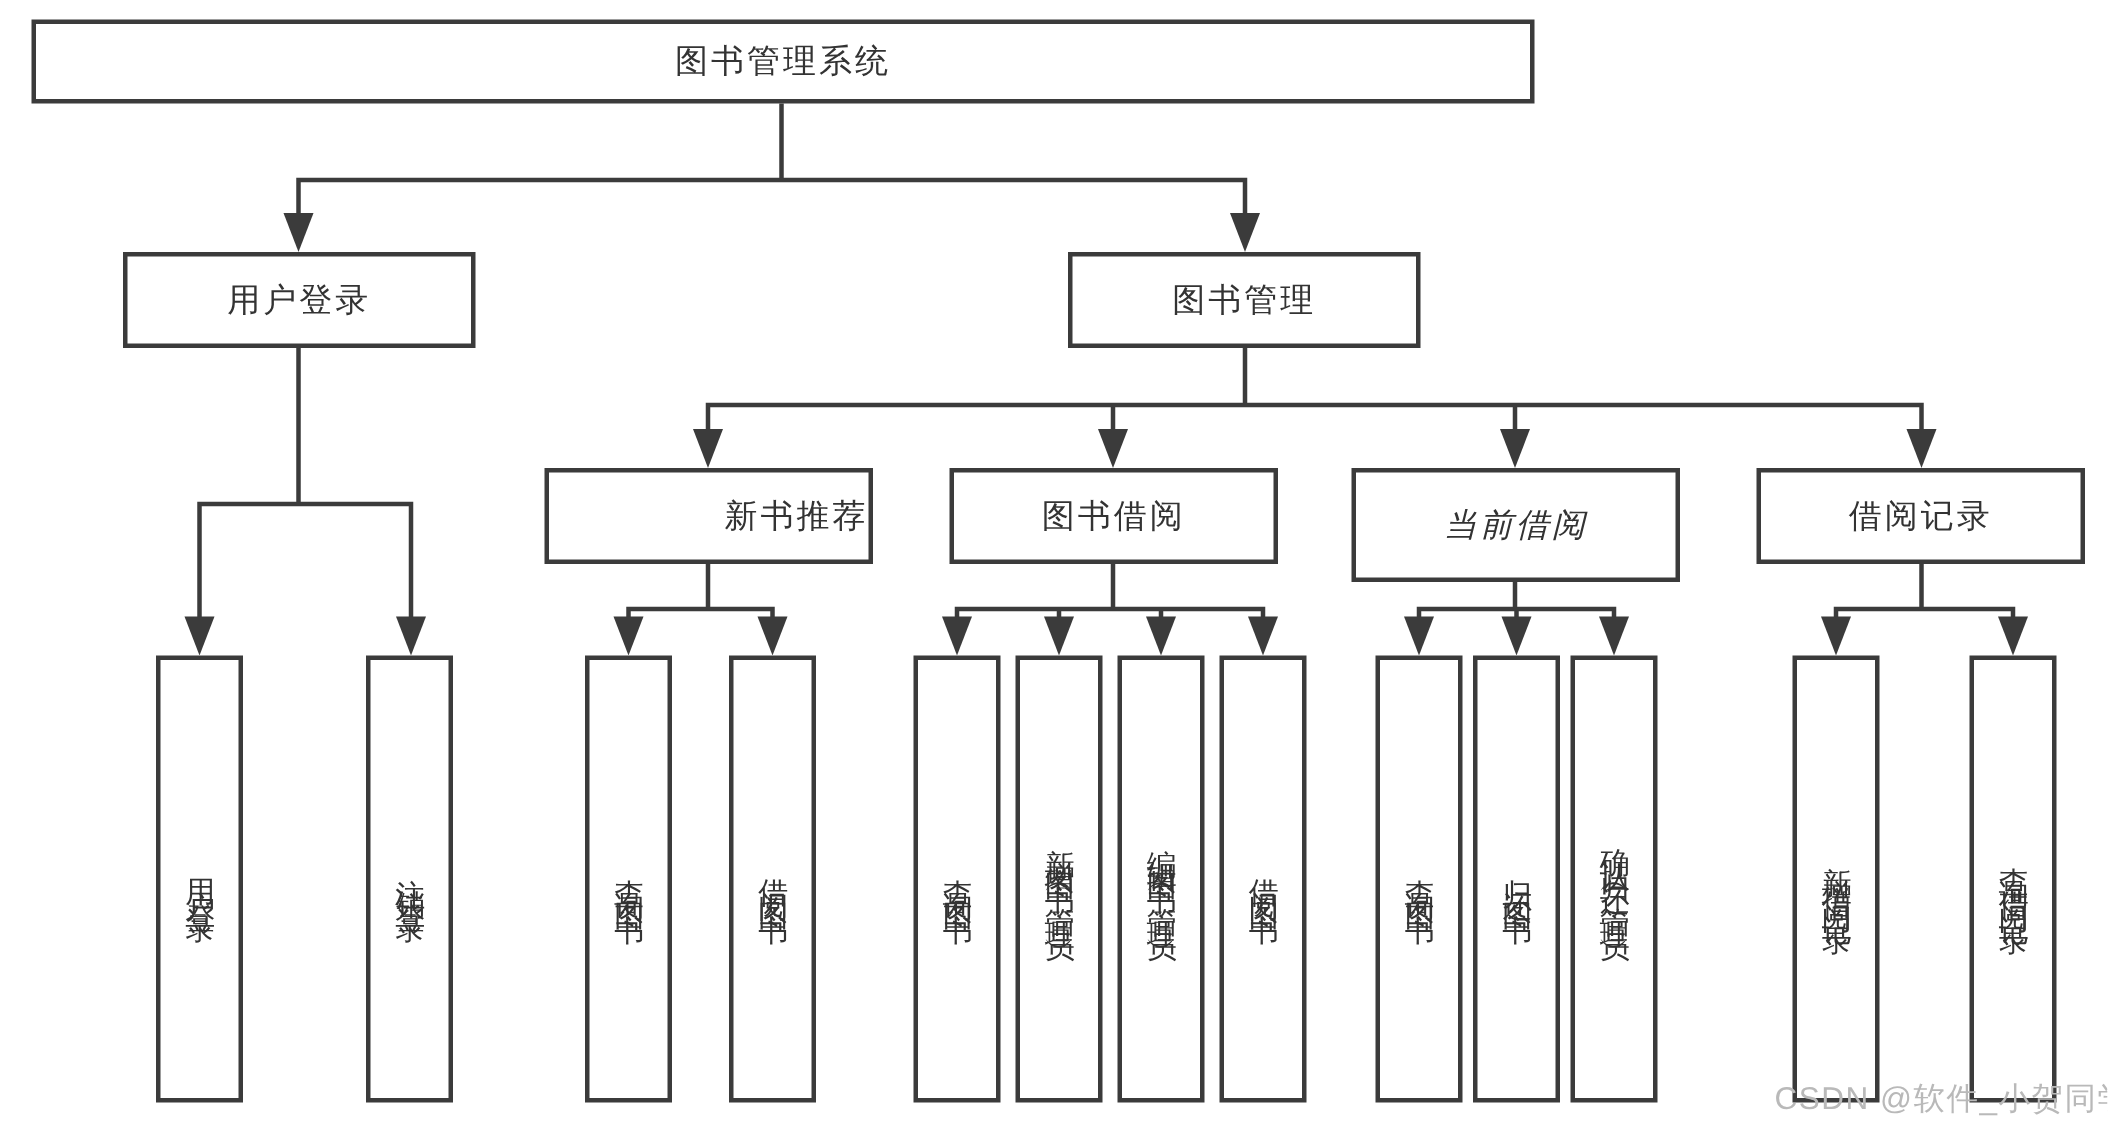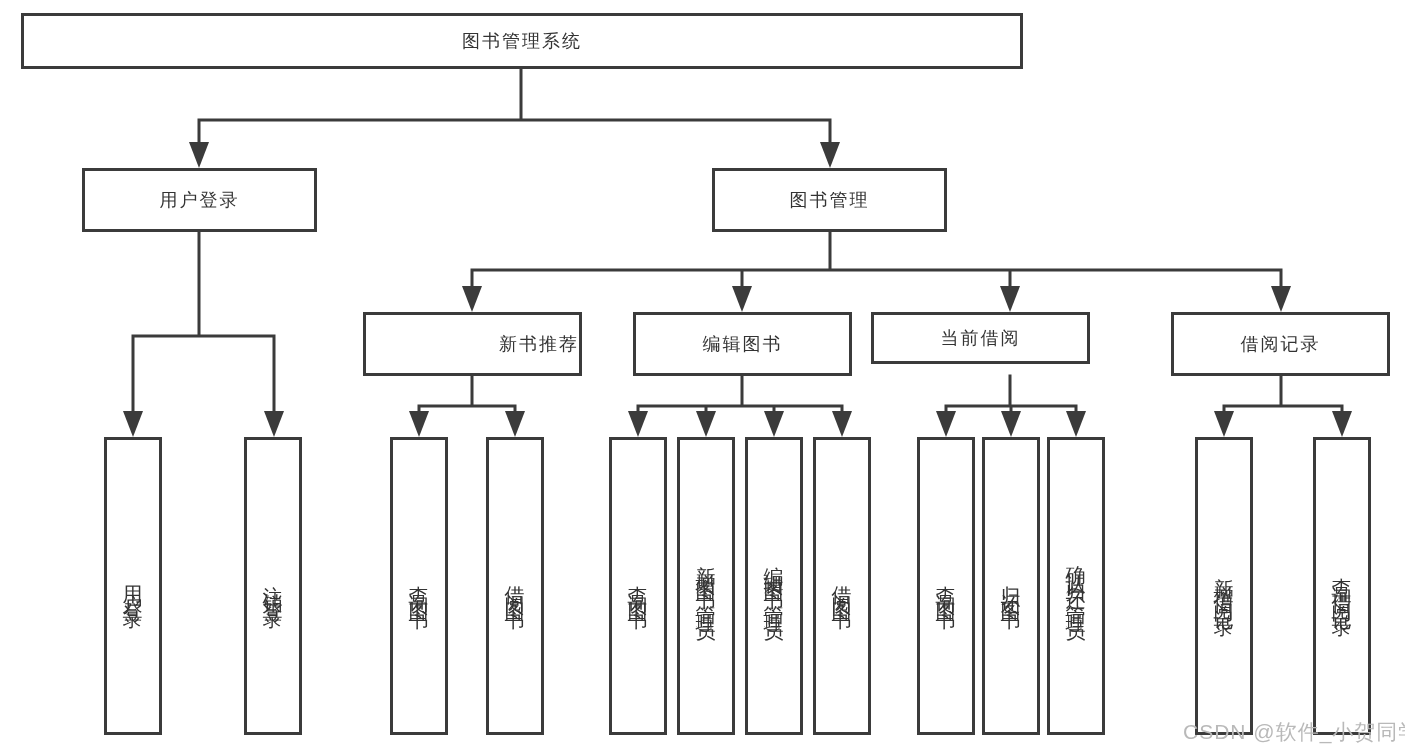--- a/index.html
+++ b/index.html
@@ -21,21 +21,21 @@
     box-sizing: border-box;
     background: #ffffff;
     border: 3px solid #3b3b3b;
     display: flex;
     align-items: center;
     justify-content: center;
     color: #333333;
     z-index: 2;
   }
   .node .h-label {
-    font-size: 18px;
+    font-size: 22px;
     letter-spacing: 2px;
     white-space: nowrap;
   }
   .leaf {
     width: 58px;
     height: 298px;
     top: 437px;
     border-width: 3px;
   }
   .leaf .v-label {
@@ -130,23 +130,23 @@
     <span class="h-label">用户登录</span>
   </div>
   <div class="node" style="left:712px; top:168px; width:235px; height:64px;justify-content:center;">
     <span class="h-label">图书管理</span>
   </div>
 
   <div class="node" style="left:363px; top:312px; width:219px; height:64px;justify-content:flex-end;">
     <span class="h-label">新书推荐</span>
   </div>
   <div class="node" style="left:633px; top:312px; width:219px; height:64px;">
-    <span class="h-label">编辑图书</span>
+    <span class="h-label">图书借阅</span>
   </div>
-  <div class="node" style="left:871px; top:312px; width:219px; height:52px;">
+  <div class="node" style="left:901px; top:312px; width:219px; height:76px;font-style:italic;">
     <span class="h-label">当前借阅</span>
   </div>
   <div class="node" style="left:1171px; top:312px; width:219px; height:64px;">
     <span class="h-label">借阅记录</span>
   </div>
 
   <div class="node leaf" style="left:104px;">
     <span class="v-label">用户登录</span>
   </div>
   <div class="node leaf" style="left:244px;">

